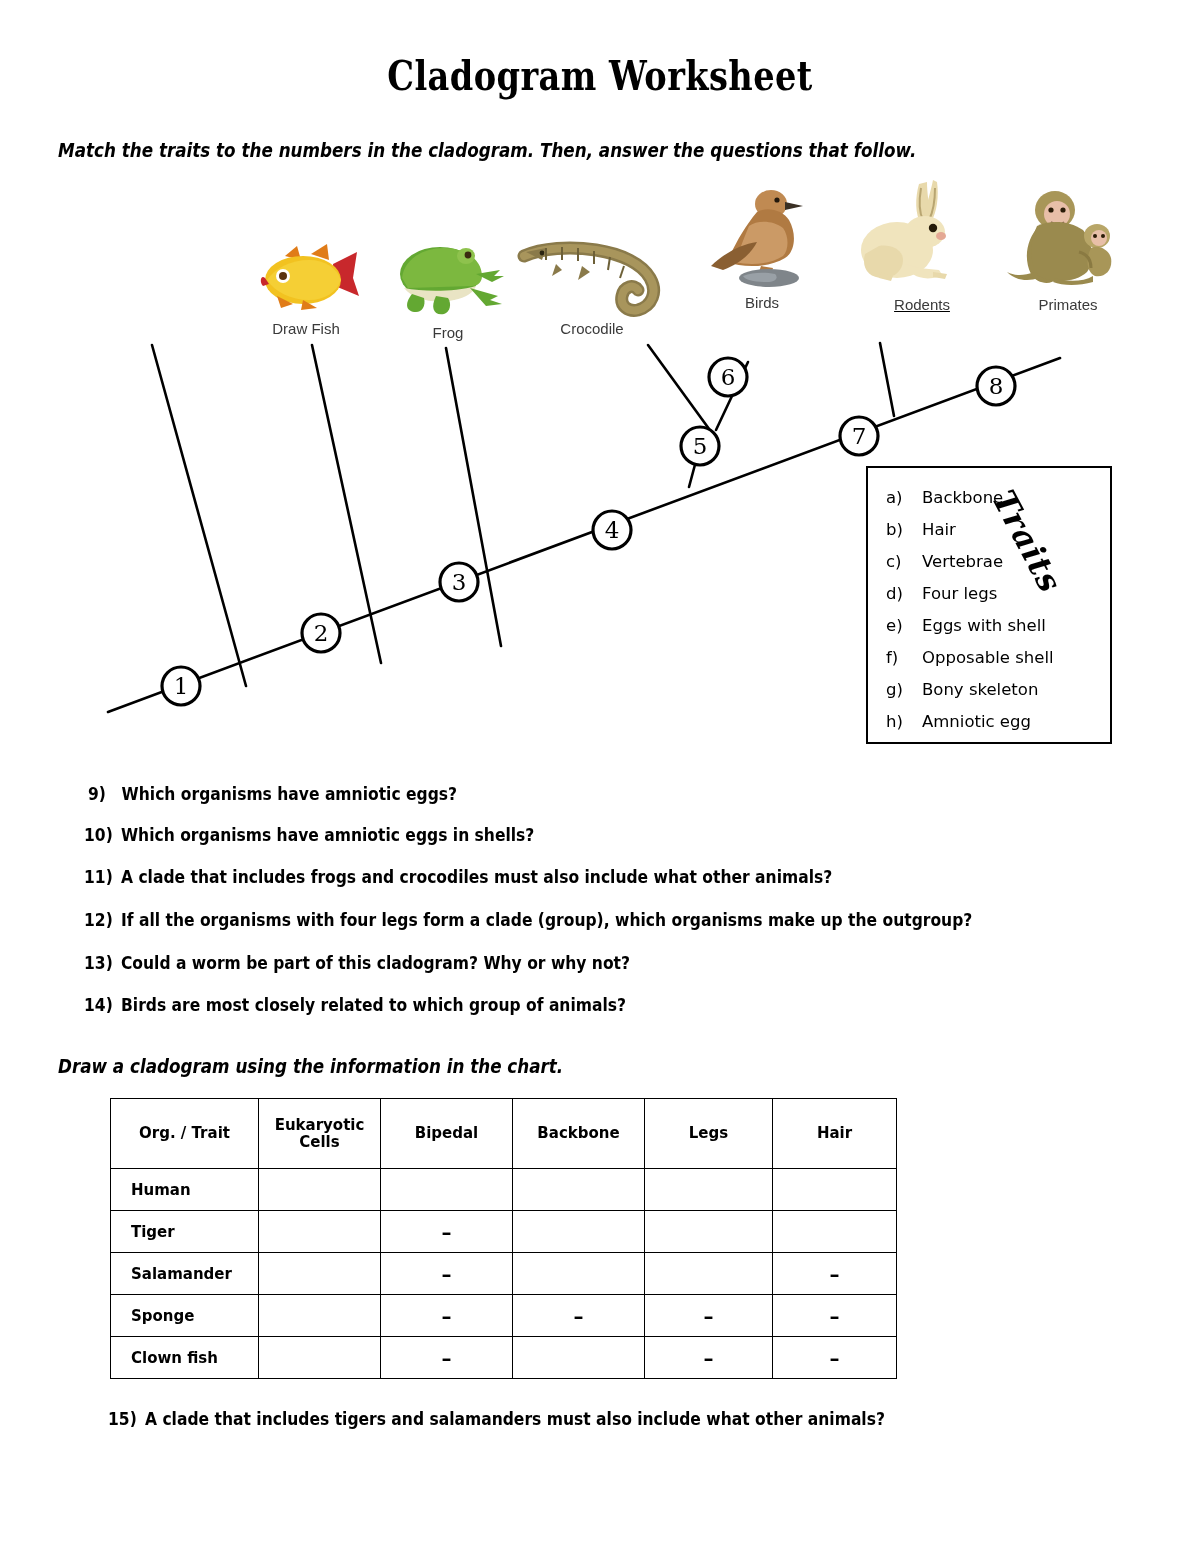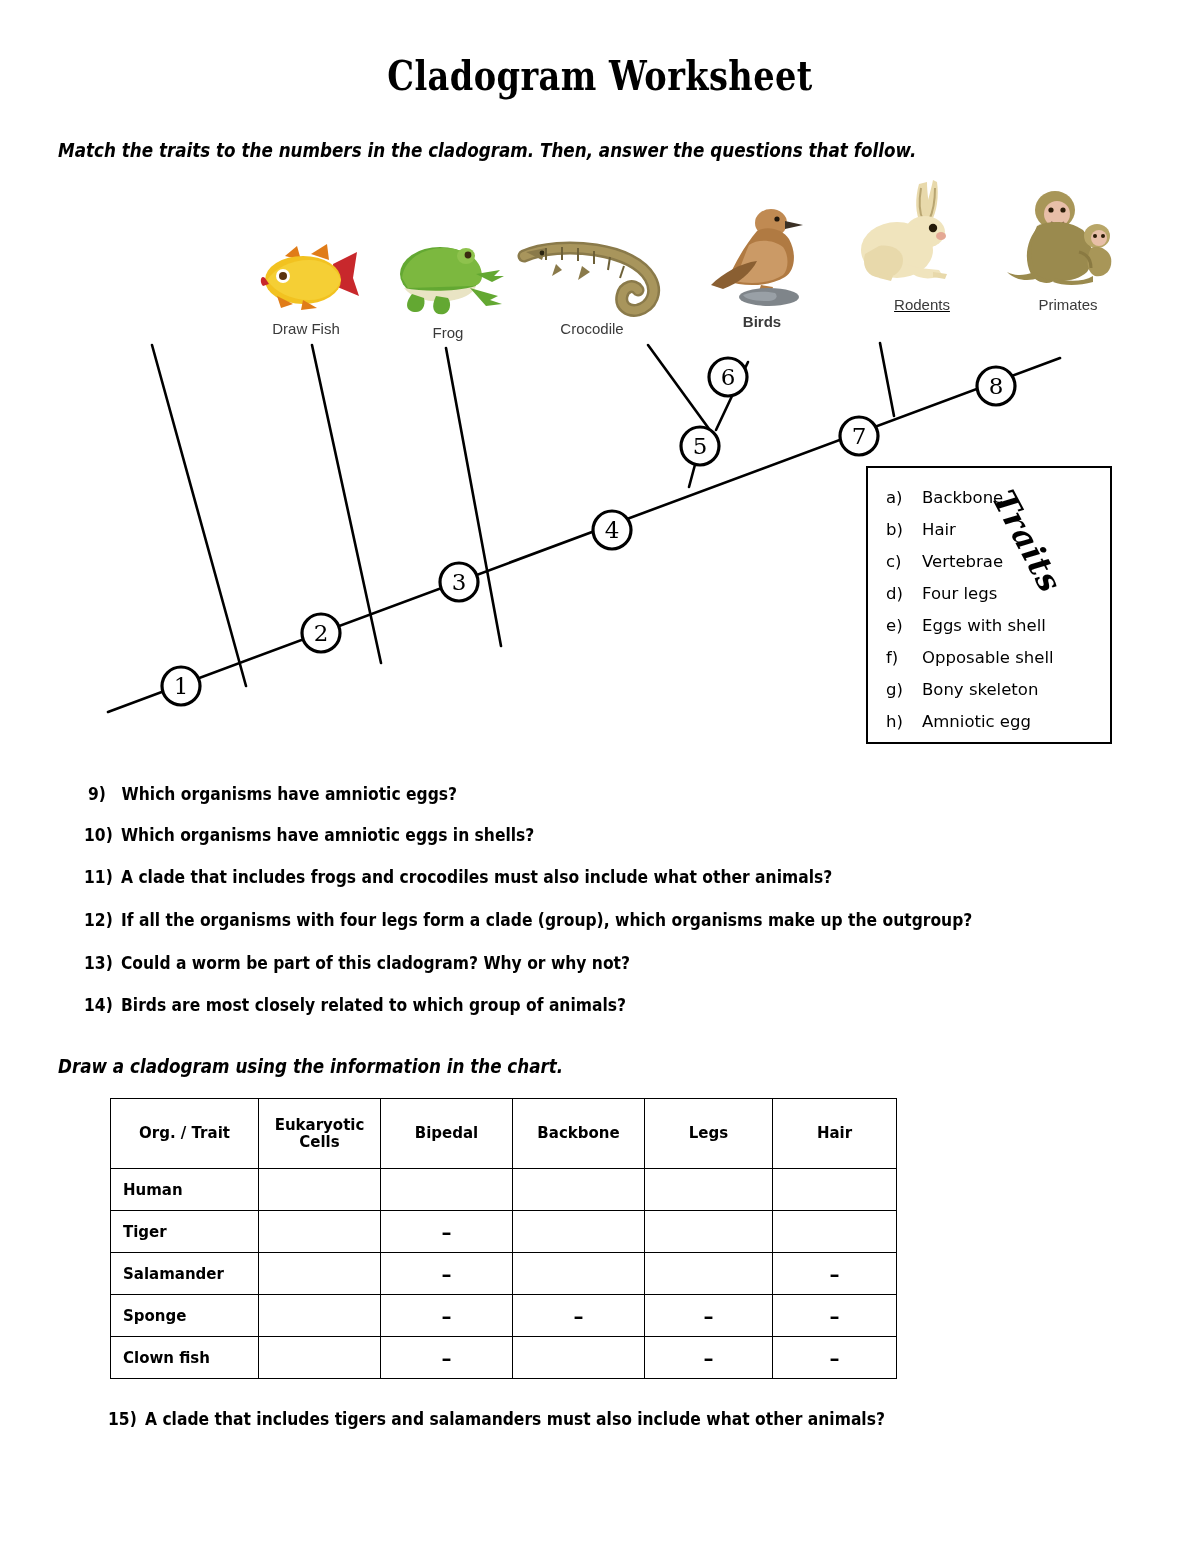--- a/index.html
+++ b/index.html
@@ -145,21 +145,21 @@
     box-sizing: border-box;
   }
   #trait-table th {
     text-align: center;
     vertical-align: middle;
     height: 70px;
     line-height: 1.08;
   }
   #trait-table td.org-cell {
     text-align: left;
-    padding-left: 12px;
+    padding-left: 20px;
     vertical-align: middle;
   }
   #trait-table td.mark-cell {
     text-align: center;
     vertical-align: middle;
     font-size: 20px;
   }
   .col-org   { width: 148px; }
   .col-euk   { width: 122px; }
   .col-bip   { width: 132px; }
@@ -226,21 +226,21 @@
           <line x1="112" y1="40" x2="108" y2="52"></line>
         </g>
         <circle cx="30" cy="27" r="2.4" fill="#2a2410"></circle>
         <path d="M44 38 L40 50 L50 44 Z" fill="#8a7a4a"></path>
         <path d="M70 40 L66 54 L78 46 Z" fill="#8a7a4a"></path>
       </svg>
     </div>
     <div class="tip-label">Crocodile</div>
   </div>
 
-  <div class="tip" style="left:682px; top:25px;font-weight:bold;">
+  <div class="tip" style="left:682px; top:6px;">
     <div class="art">
       <svg width="150" height="110" viewBox="0 0 150 110">
         <ellipse cx="84" cy="22" rx="16" ry="14" fill="#c08a52"></ellipse>
         <path d="M98 20 L116 24 L98 28 Z" fill="#3a3024"></path>
         <circle cx="90" cy="18" r="2.6" fill="#22180c"></circle>
         <path d="M70 30 C58 44 48 62 40 80 C56 86 82 86 98 76 C108 70 110 52 102 38 C96 28 80 24 70 30 Z" fill="#b07a42"></path>
         <path d="M62 44 C56 58 52 70 48 80 C64 84 84 82 96 74 C102 68 102 54 96 46 C86 38 70 38 62 44 Z" fill="#cb9a66"></path>
         <path d="M24 84 C36 72 54 62 70 60 C64 72 52 82 36 88 Z" fill="#8a5f32"></path>
         <path d="M74 84 L86 86 L84 92 L72 90 Z" fill="#b07a42"></path>
         <ellipse cx="82" cy="96" rx="30" ry="9" fill="#7f858a"></ellipse>

